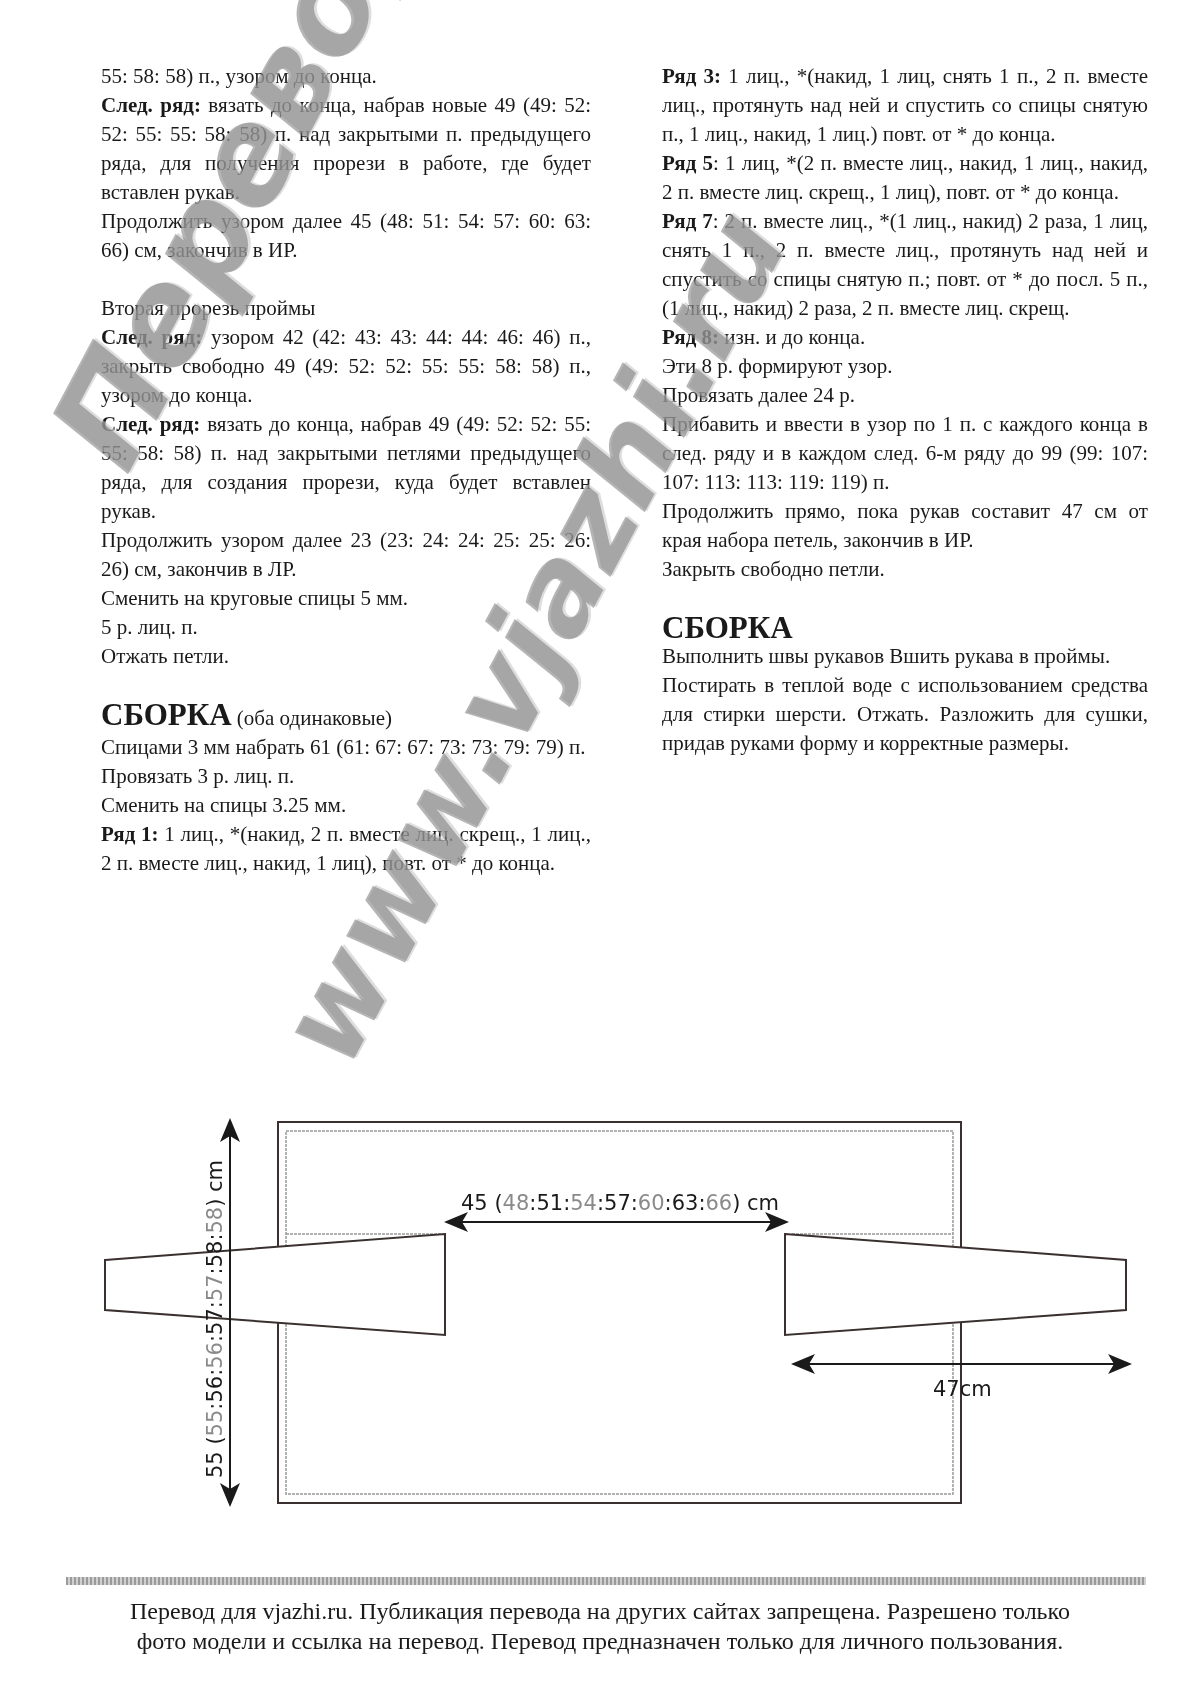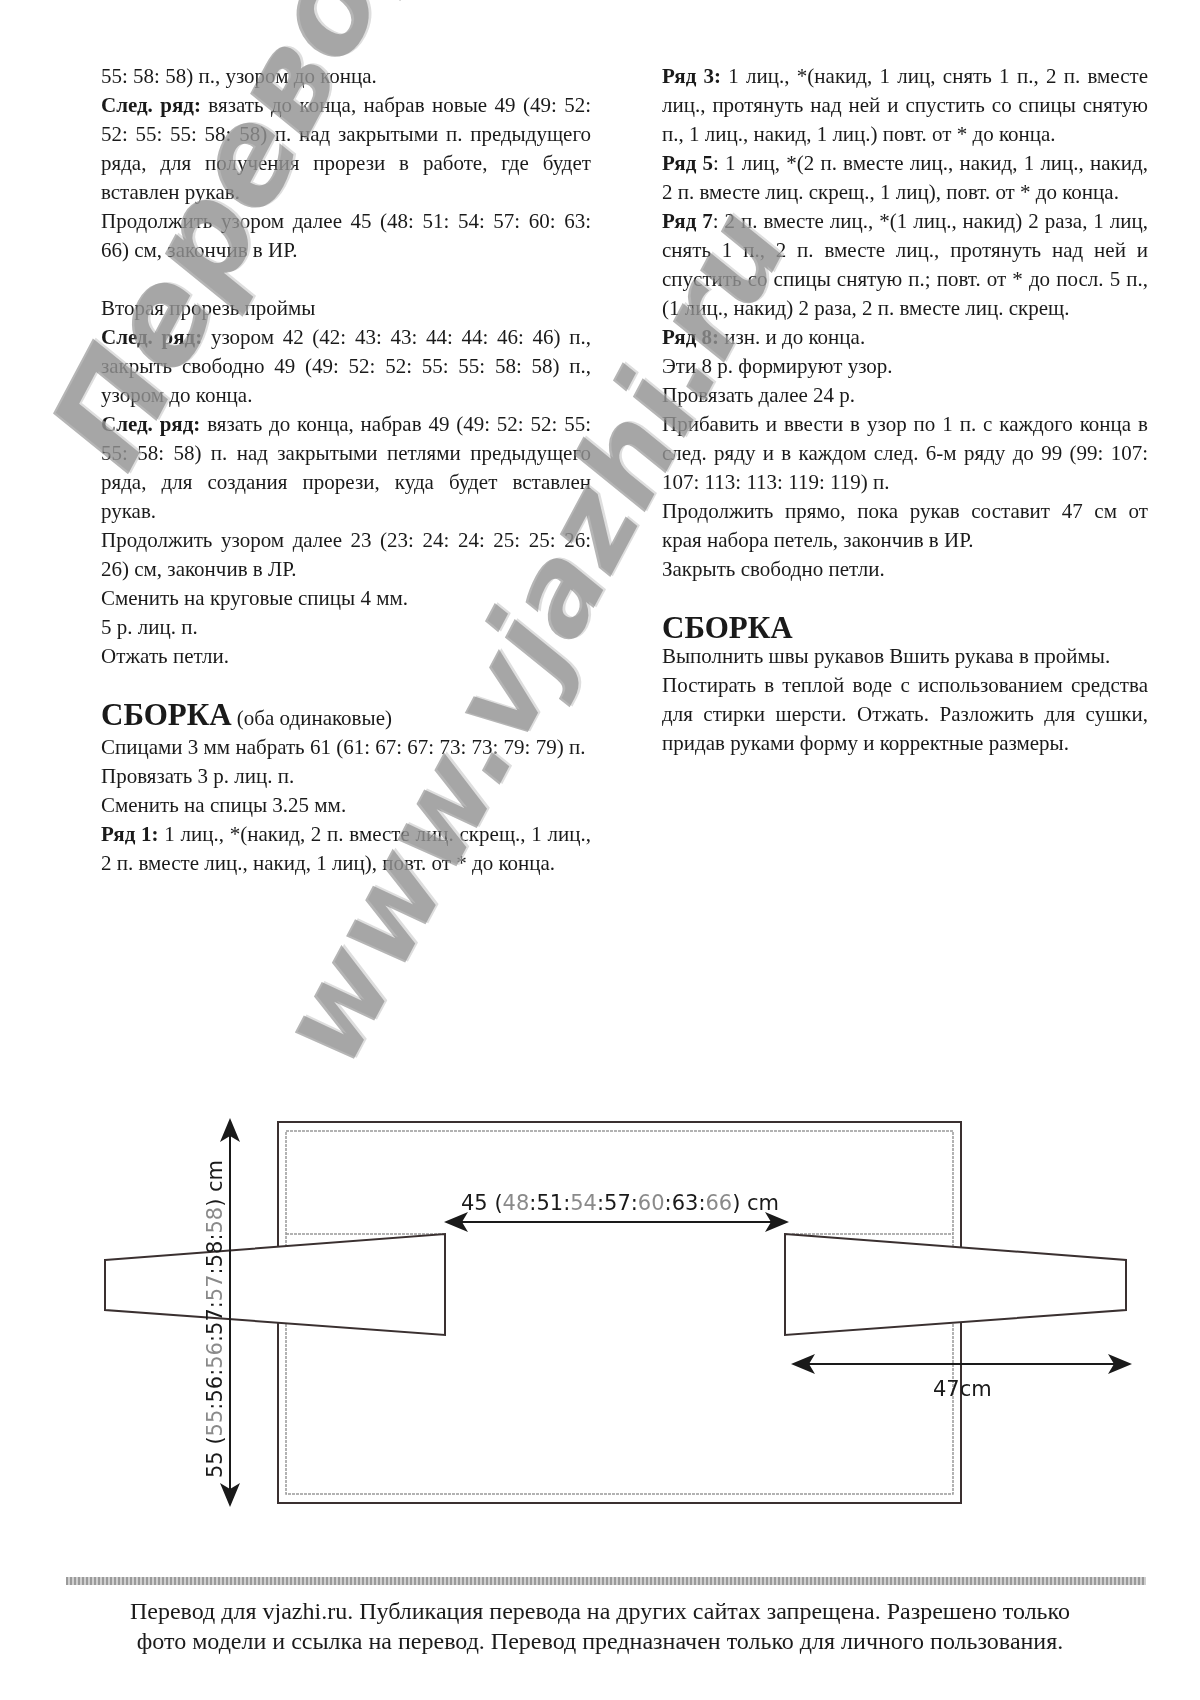--- a/index.html
+++ b/index.html
@@ -29,21 +29,21 @@
 
 <div class="col left">
   <p>55: 58: 58) п., узором до конца.</p>
   <p><b>След. ряд:</b><span> вязать до конца, набрав новые 49 (49: 52: 52: 55: 55: 58: 58) п. над закрытыми п. предыдущего ряда, для получения прорези в работе, где будет вставлен рукав.</span></p>
   <p>Продолжить узором далее 45 (48: 51: 54: 57: 60: 63: 66) см, закончив в ИР.</p>
   <div class="gap"></div>
   <p class="h-section">Вторая прорезь проймы</p>
   <p><b>След. ряд:</b><span> узором 42 (42: 43: 43: 44: 44: 46: 46) п., закрыть свободно 49 (49: 52: 52: 55: 55: 58: 58) п., узором до конца.</span></p>
   <p><b>След. ряд:</b><span> вязать до конца, набрав 49 (49: 52: 52: 55: 55: 58: 58) п. над закрытыми петлями предыдущего ряда, для создания прорези, куда будет вставлен рукав.</span></p>
   <p>Продолжить узором далее 23 (23: 24: 24: 25: 25: 26: 26) см, закончив в ЛР.</p>
-  <p>Сменить на круговые спицы 4 мм.</p>
+  <p>Сменить на круговые спицы 5 мм.</p>
   <p>5 р. лиц. п.</p>
   <p>Отжать петли.</p>
   <div class="gap"></div>
   <p><span class="h-big">СБОРКА</span><span> (оба одинаковые)</span></p>
   <p>Спицами 3 мм набрать 61 (61: 67: 67: 73: 73: 79: 79) п.</p>
   <p>Провязать 3 р. лиц. п.</p>
   <p>Сменить на спицы 3.25 мм.</p>
   <p><b>Ряд 1:</b><span> 1 лиц., *(накид, 2 п. вместе лиц. скрещ., 1 лиц., 2 п. вместе лиц., накид, 1 лиц), повт. от * до конца.</span></p>
 </div>
 

